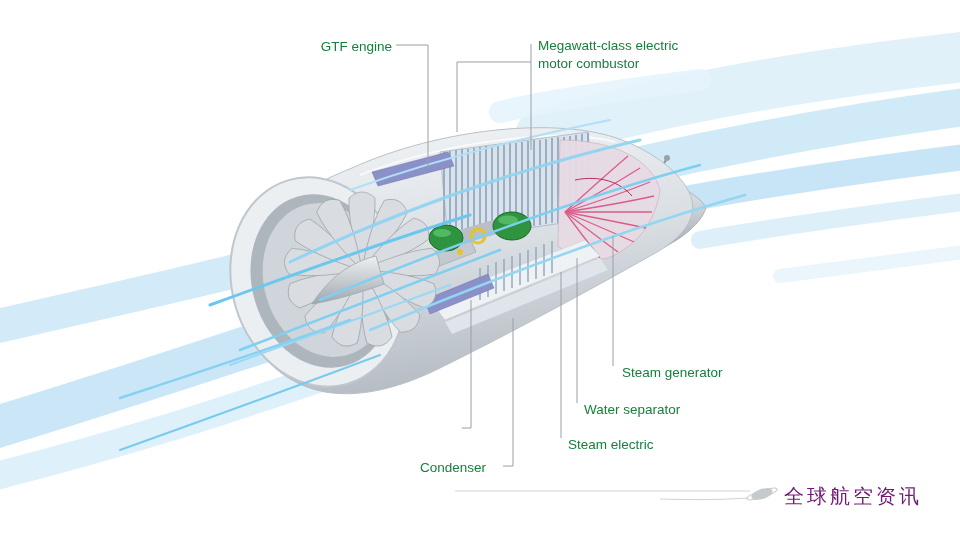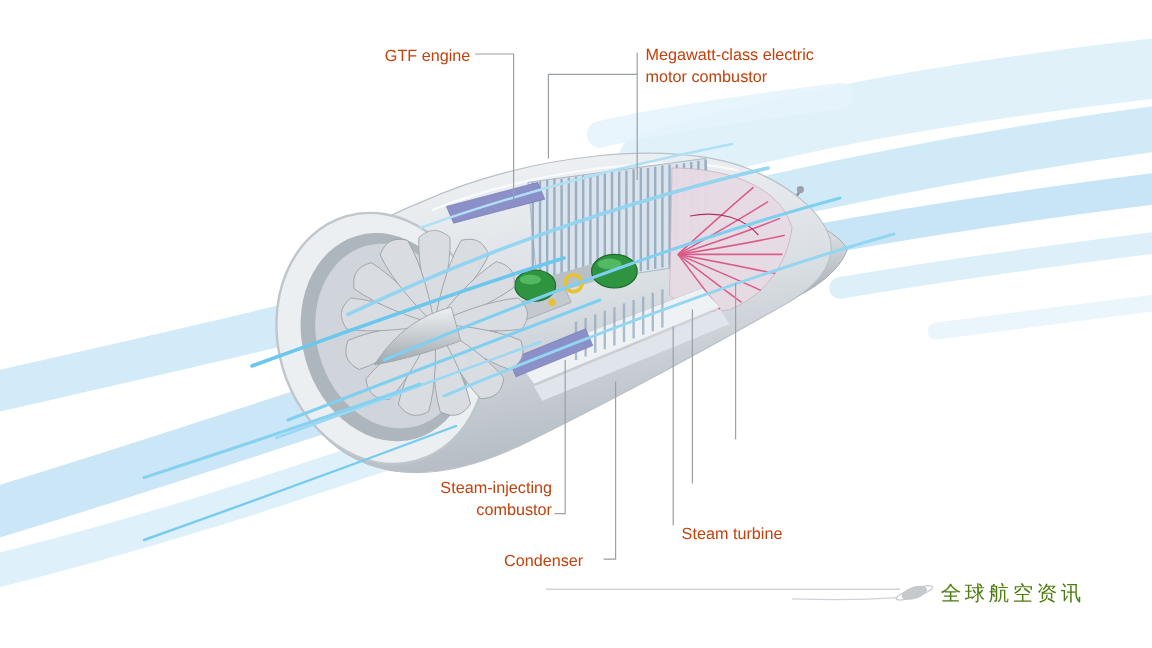--- a/index.html
+++ b/index.html
@@ -2,27 +2,27 @@
 <html><head>
 <meta charset="utf-8">
 <style>
   html,body{margin:0;padding:0;background:#fff;}
   .stage{
     position:relative;width:960px;height:540px;background:#ffffff;
     overflow:hidden;font-family:"Liberation Sans",sans-serif;
   }
   .art{position:absolute;left:0;top:0;width:960px;height:540px;}
   .label{
-    position:absolute;font-size:13.5px;line-height:1.3;color:#c2410c;
+    position:absolute;font-size:13.5px;line-height:1.3;color:#15803d;
     white-space:normal;
   }
   .label.right{text-align:right;}
   .watermark{
-    position:absolute;top:483px;left:784px;font-size:17px;letter-spacing:3px;
-    color:#4d7c0f;font-weight:500;
+    position:absolute;top:483px;left:784px;font-size:20px;letter-spacing:3px;
+    color:#701a75;font-weight:500;
   }
 </style>
 </head>
 <body>
 
 <div class="stage">
 
   <svg class="art" viewBox="0 0 960 540" aria-hidden="true">
     <defs>
       <linearGradient id="gNacelle" x1="0" y1="0" x2="0.25" y2="1">
@@ -141,23 +141,24 @@
       <path d="M660,499 C690,500 720,500 748,498" stroke="#cfd3d7" stroke-width="1" fill="none"></path>
       <ellipse cx="762" cy="494" rx="11" ry="5" transform="rotate(-18 762 494)" fill="#c6cacd"></ellipse>
       <ellipse cx="762" cy="494" rx="16" ry="3.5" transform="rotate(-18 762 494)" fill="none" stroke="#c6cacd" stroke-width="1"></ellipse>
     </g>
   </svg>
 
   <div class="label right" style="left:308px;top:38px;width:84px;">GTF engine</div>
 
   <div class="label" style="left:538px;top:37px;width:150px;">Megawatt-class electric motor combustor</div>
 
+  <div class="label" style="left:622px;top:364px;width:120px;">Steam generator</div>
 
+  <div class="label" style="left:584px;top:401px;width:120px;">Water separator</div>
 
-  <div class="label" style="left:568px;top:436px;width:110px;">Steam turbine</div>
+  <div class="label" style="left:568px;top:436px;width:110px;">Steam electric</div>
 
-  <div class="label right" style="left:348px;top:398px;width:112px;">Steam-injecting combustor</div>
 
   <div class="label" style="left:420px;top:459px;width:90px;">Condenser</div>
 
   <div class="watermark">全球航空资讯</div>
 
 </div>
 
 </body></html>

